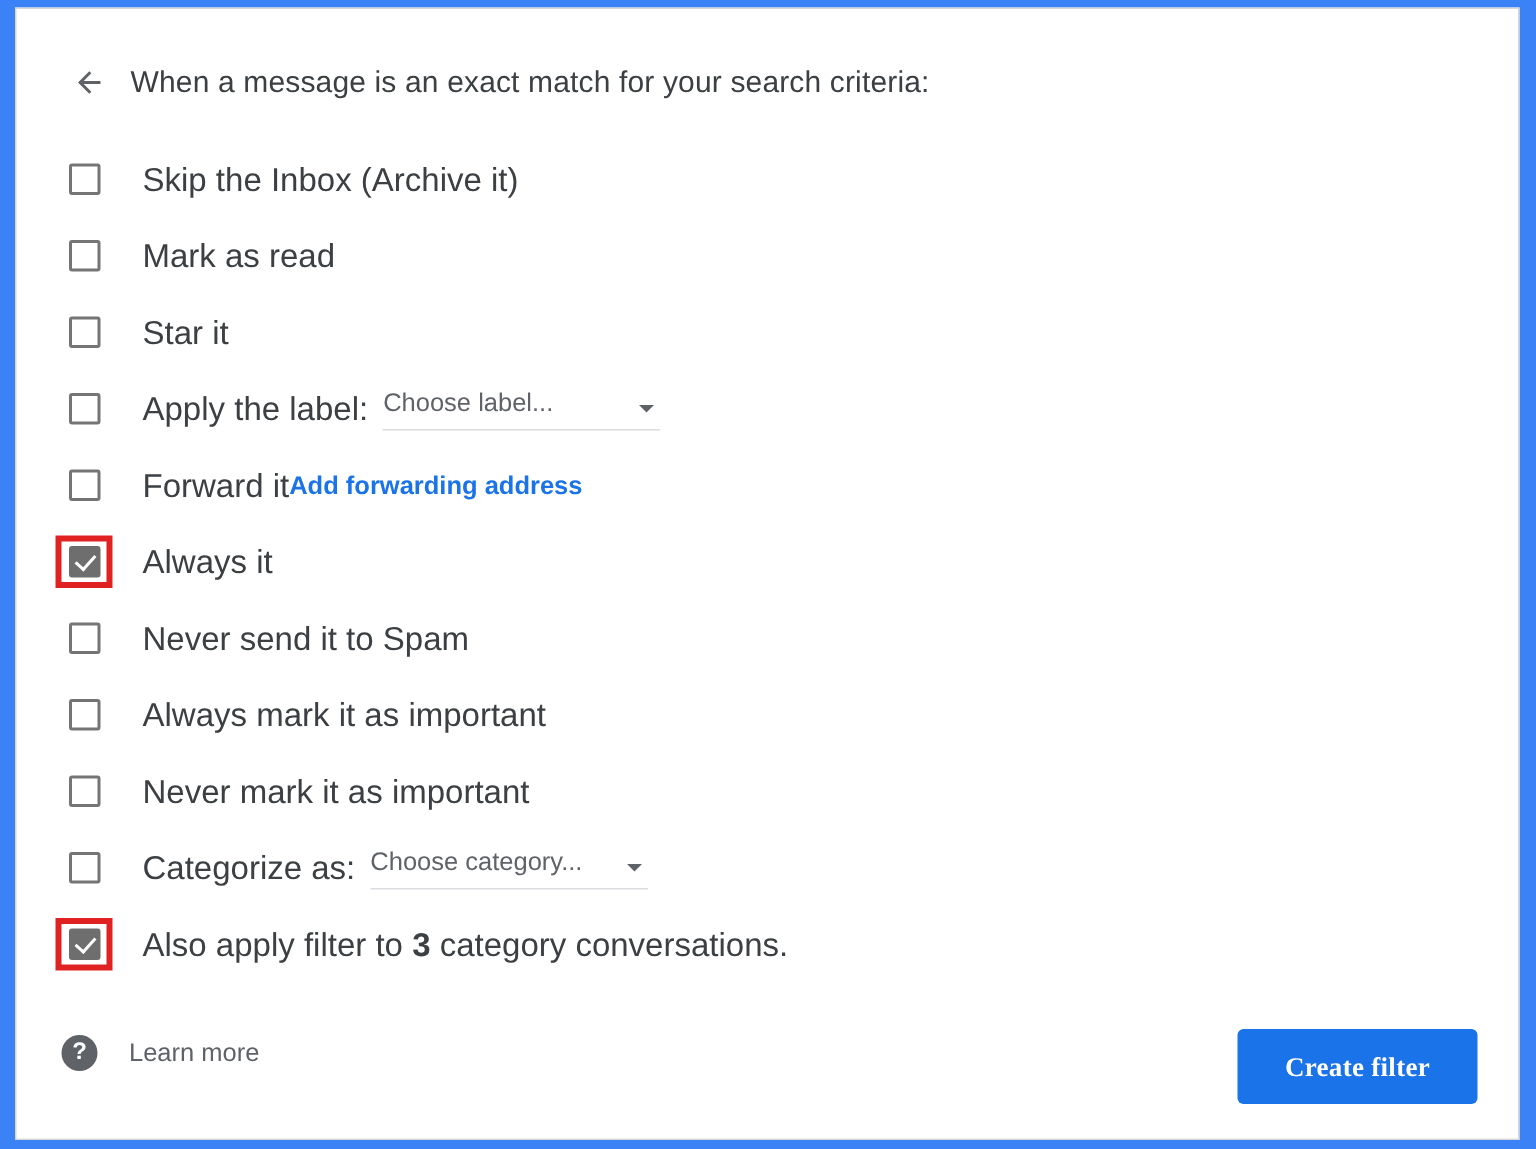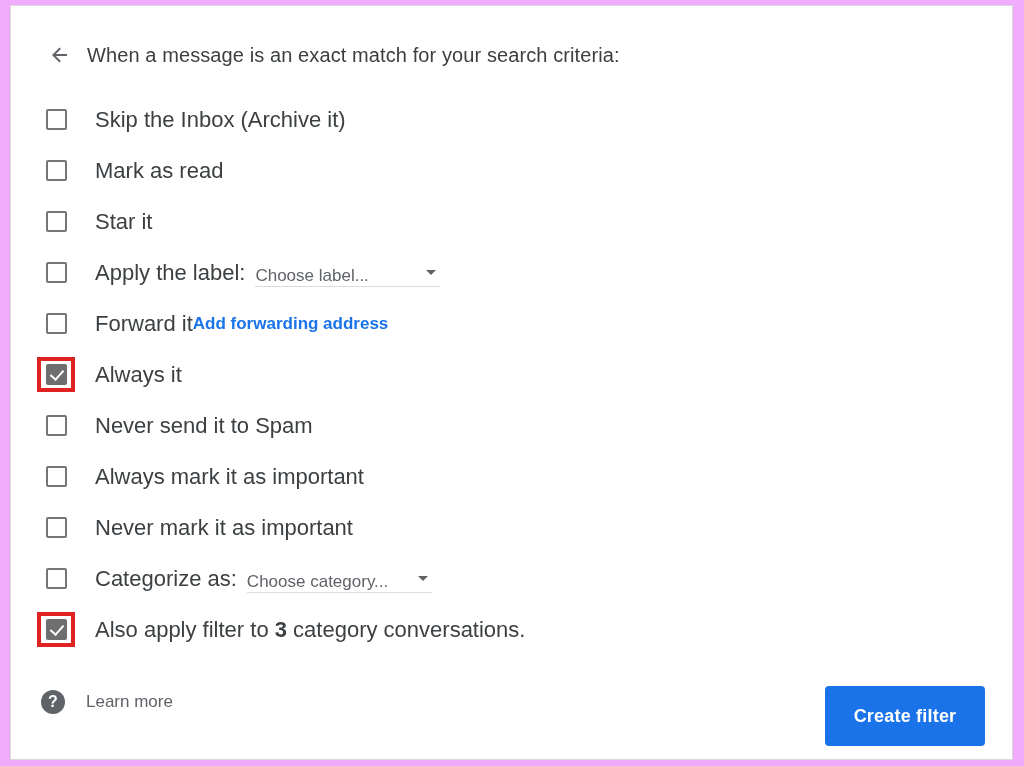--- a/index.html
+++ b/index.html
@@ -12,21 +12,21 @@
   }
   body {
     font-family: "Liberation Sans", sans-serif;
     -webkit-font-smoothing: antialiased;
   }
 
   .screen {
     position: relative;
     width: 1024px;
     height: 766px;
-    background: #f0abfc;
+    background: #3b82f6;
   }
 
   
   .card {
     position: absolute;
     left: 10px;
     top: 5px;
     width: 1003px;
     height: 755px;
     background: #ffffff;
@@ -139,21 +139,21 @@
     white-space: nowrap;
     line-height: 1;
   }
   .opt-label b { font-weight: bold; }
 
   
   .select {
     position: relative;
     margin-left: 10px;
     display: inline-flex;
-    align-items: flex-end;
+    align-items: flex-start;
     min-width: 185px;
     height: 28px;
     border-bottom: 1px solid #dadce0;
     cursor: pointer;
     box-sizing: border-box;
   }
   .select .sel-text {
     font-size: 17px;
     color: #5f6368;
     white-space: nowrap;
@@ -212,26 +212,26 @@
     margin-left: 21px;
     font-size: 17px;
     color: #5f6368;
     white-space: nowrap;
   }
   .create-btn {
     position: absolute;
     right: 27px;
     top: 8px;
     min-width: 160px;
-    height: 60px;
+    height: 50px;
     background: #1a73e8;
     color: #ffffff;
     border: none;
     border-radius: 4px;
-    font-family: Liberation Sans, sans-serif;
+    font-family: Liberation Serif, serif;
     font-size: 18px;
     font-weight: bold;
     letter-spacing: 0.2px;
     cursor: pointer;
     padding: 0 22px;
   }
 </style>
 </head>
 <body>
 

